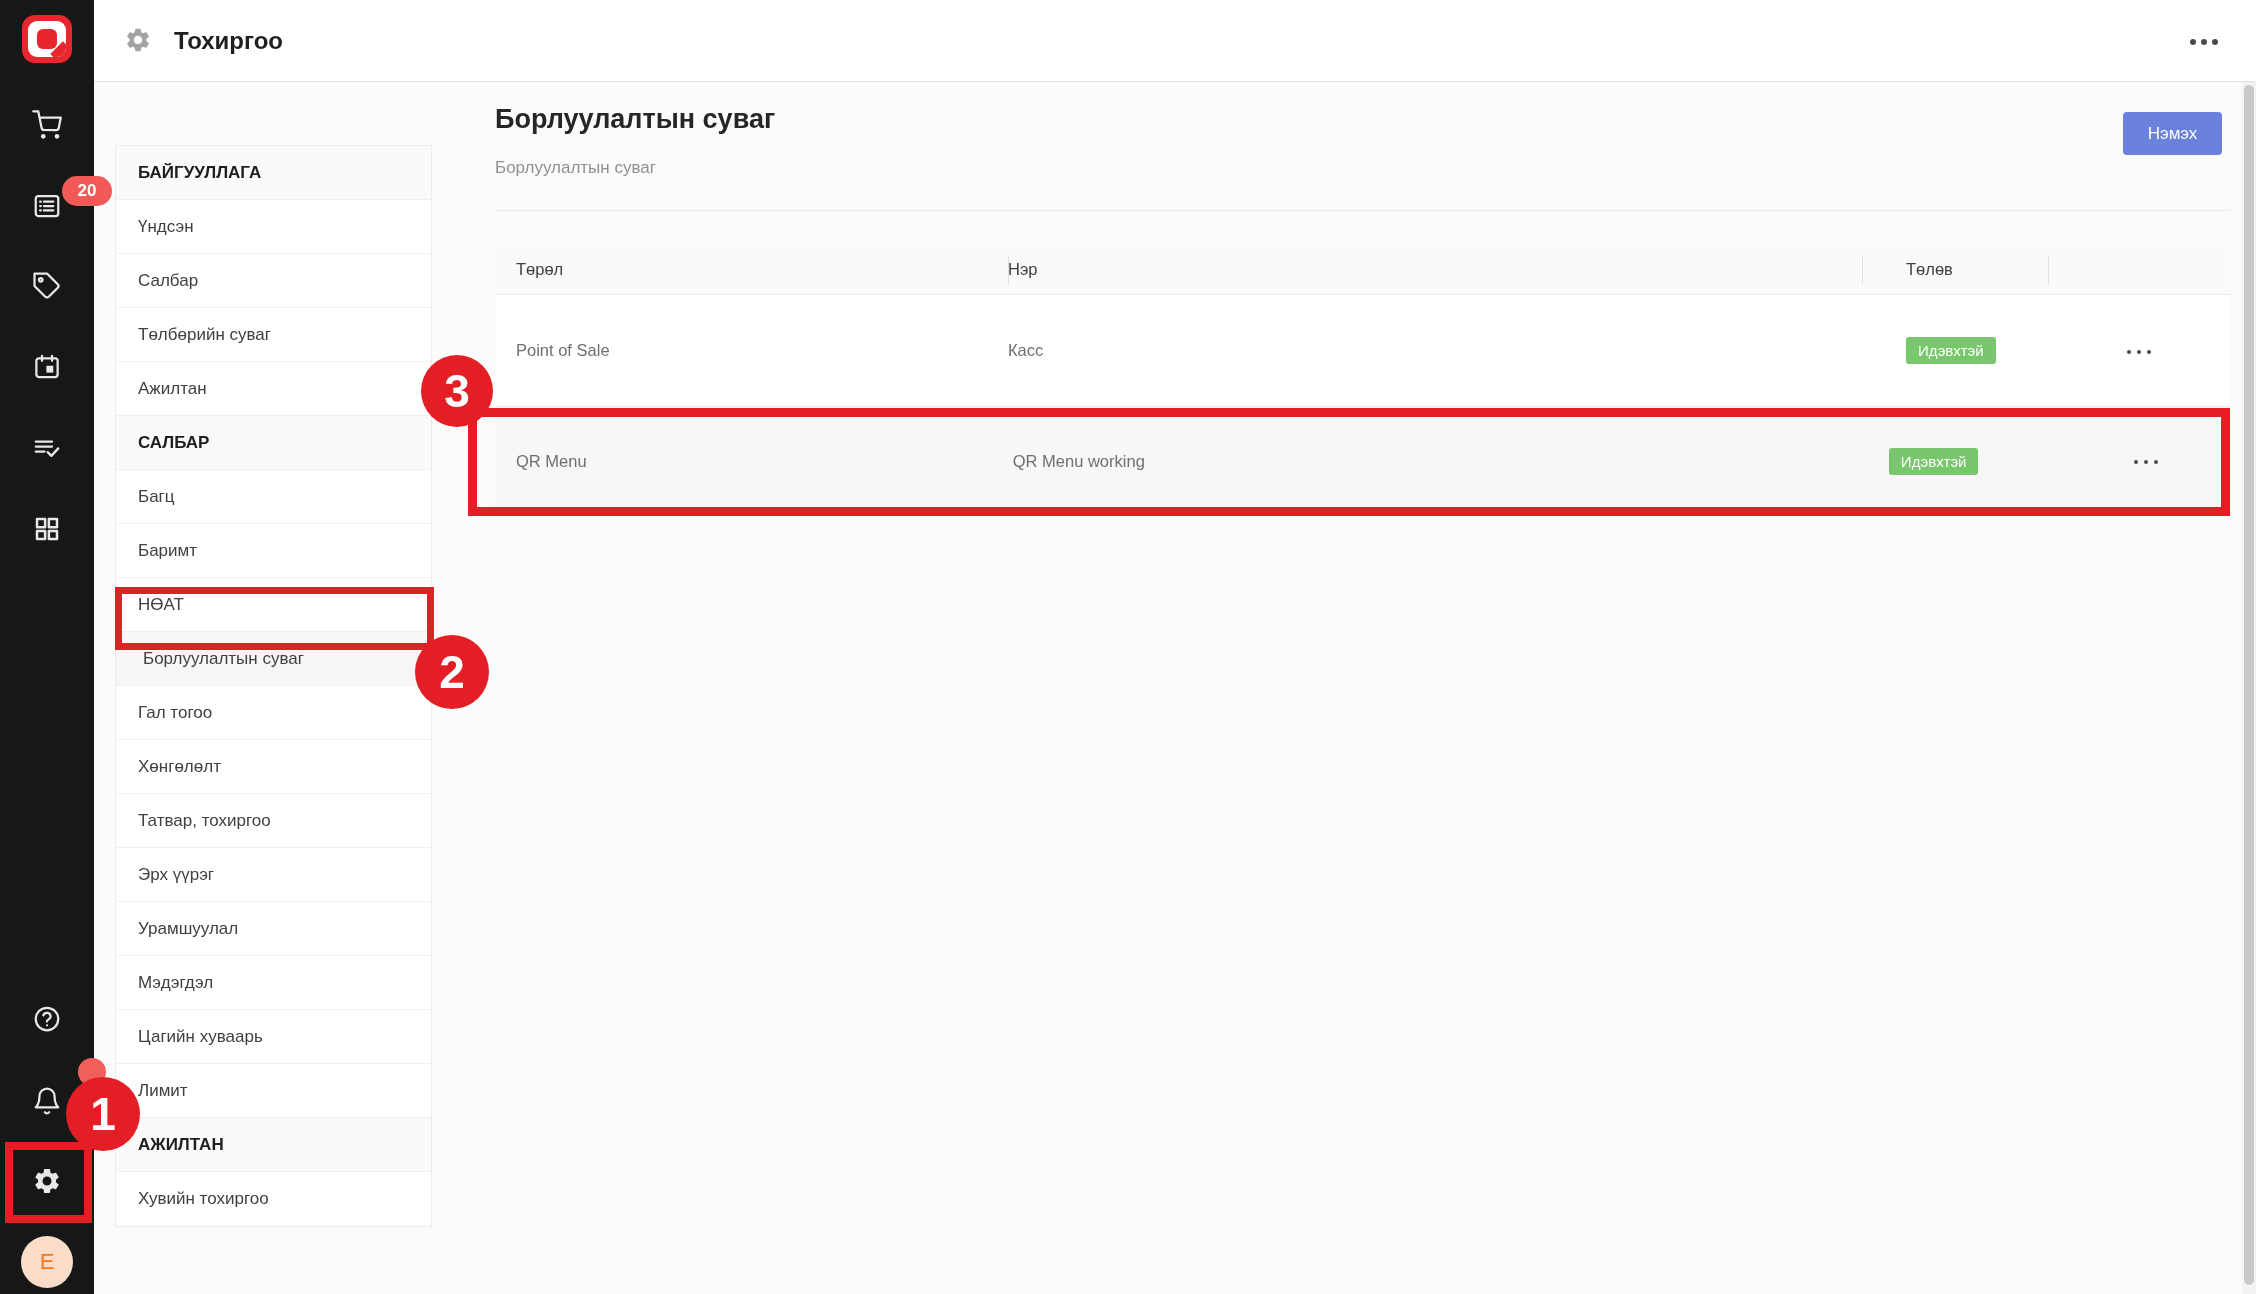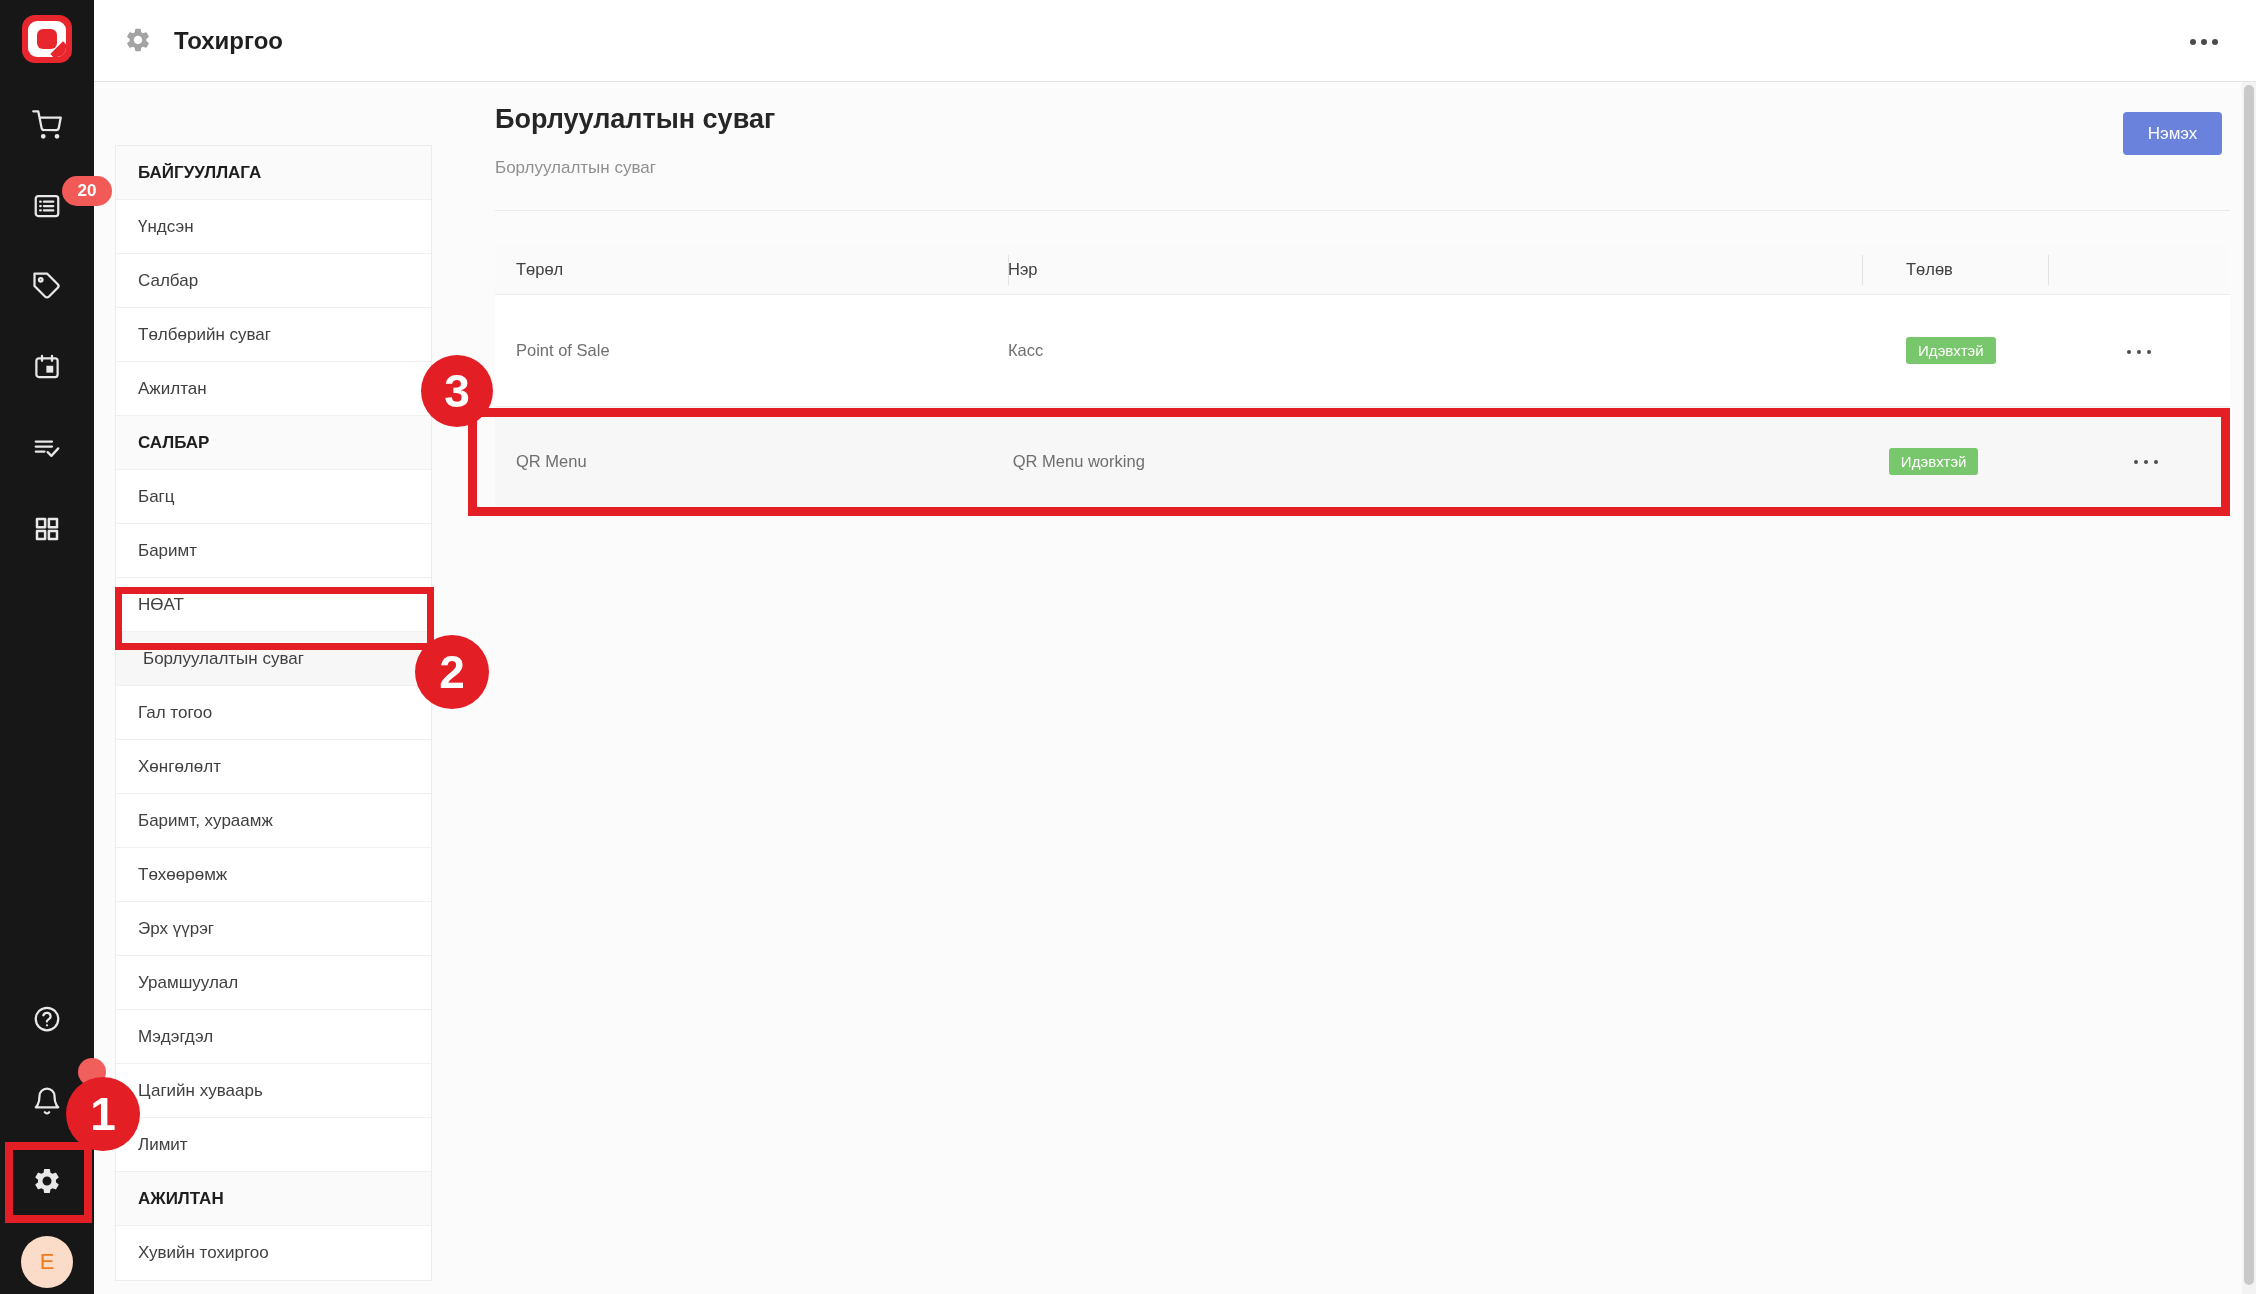--- a/index.html
+++ b/index.html
@@ -182,22 +182,21 @@
     <div class="menu-row">Салбар</div>
     <div class="menu-row">Төлбөрийн суваг</div>
     <div class="menu-row">Ажилтан</div>
     <div class="menu-row section">САЛБАР</div>
     <div class="menu-row">Багц</div>
     <div class="menu-row">Баримт</div>
     <div class="menu-row">НӨАТ</div>
     <div class="menu-row selected">Борлуулалтын суваг</div>
     <div class="menu-row">Гал тогоо</div>
     <div class="menu-row">Хөнгөлөлт</div>
-    <div class="menu-row">Баримт, хураамж</div>
-    <div class="menu-row">Төхөөрөмж</div>
+    <div class="menu-row">Татвар, тохиргоо</div>
     <div class="menu-row">Эрх үүрэг</div>
     <div class="menu-row">Урамшуулал</div>
     <div class="menu-row">Мэдэгдэл</div>
     <div class="menu-row">Цагийн хуваарь</div>
     <div class="menu-row">Лимит</div>
     <div class="menu-row section">АЖИЛТАН</div>
     <div class="menu-row">Хувийн тохиргоо</div>
   </div>
 
   <div class="main-title">Борлуулалтын суваг</div>

